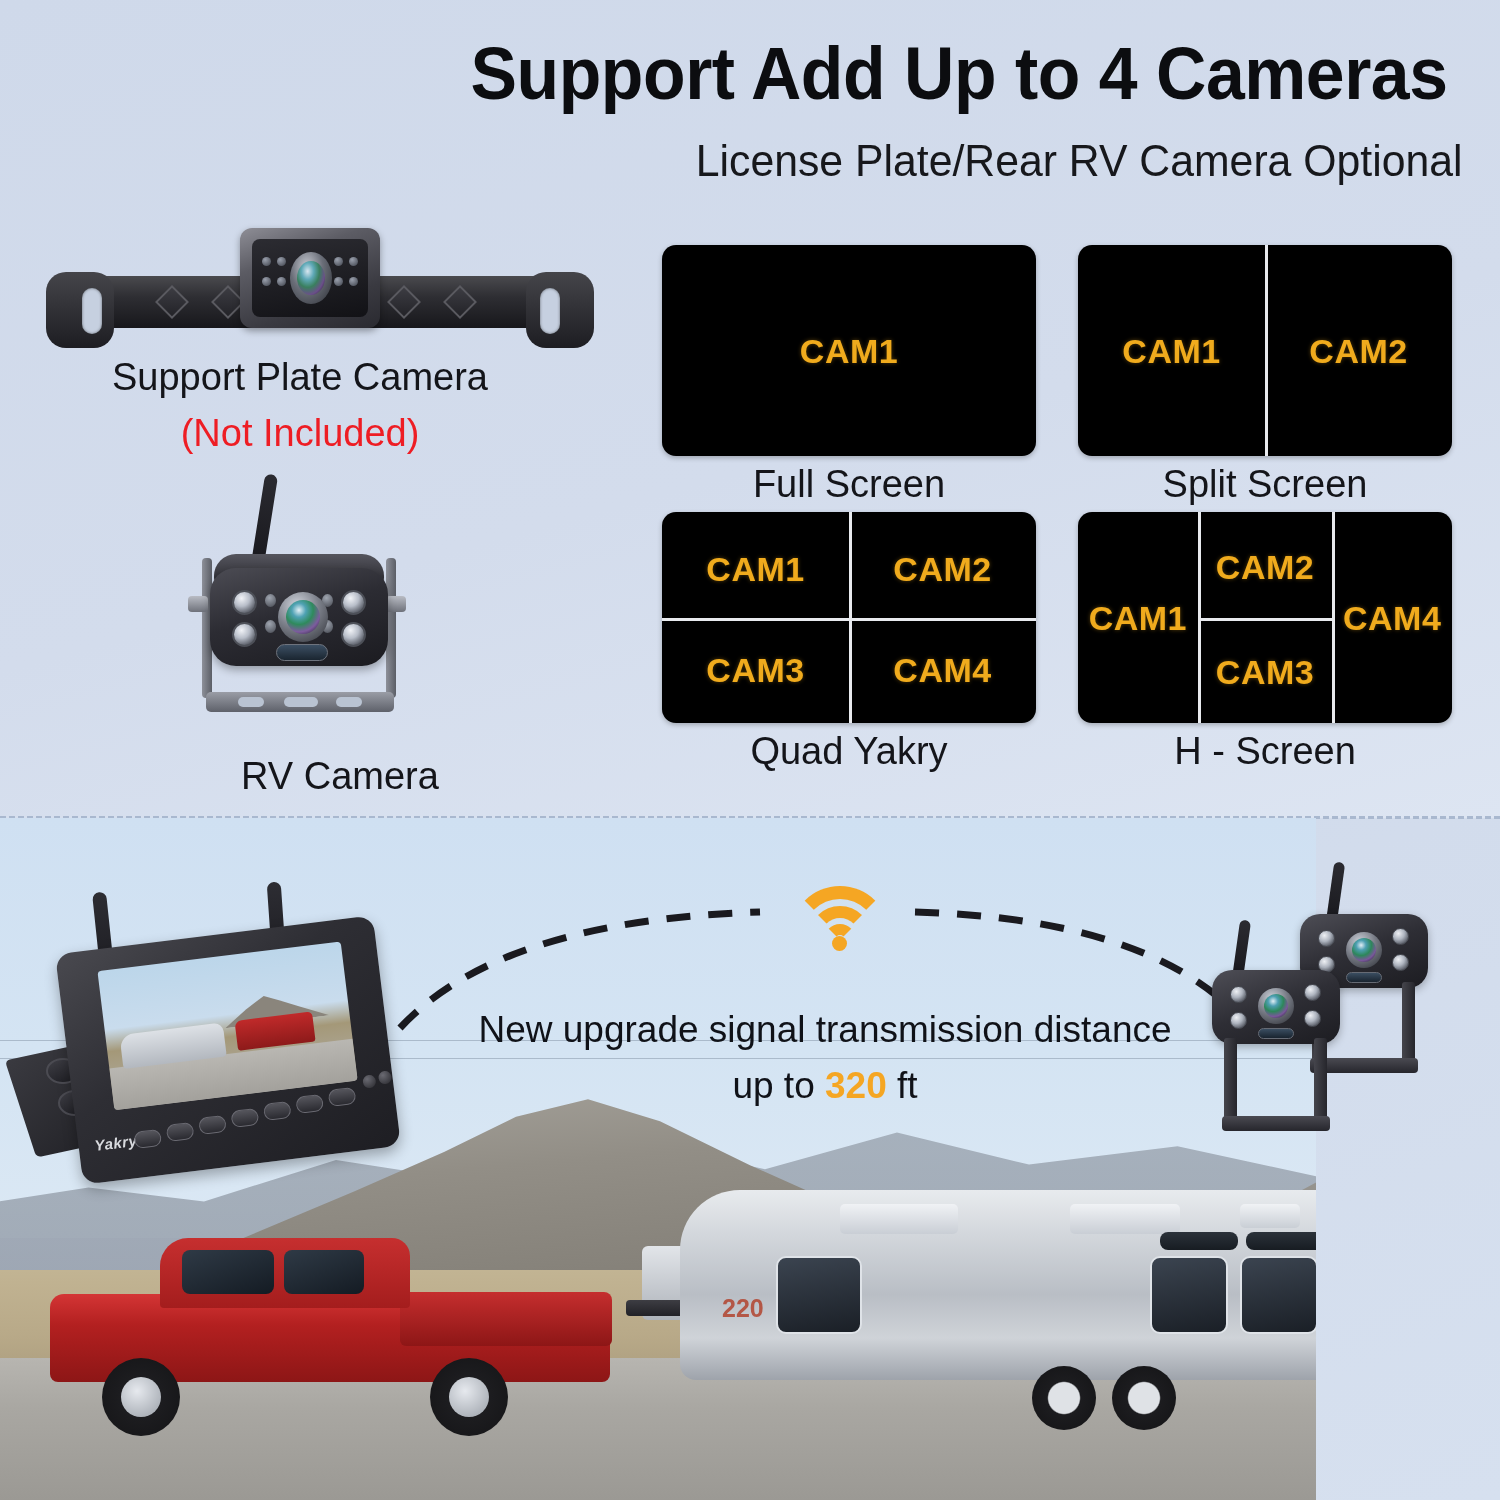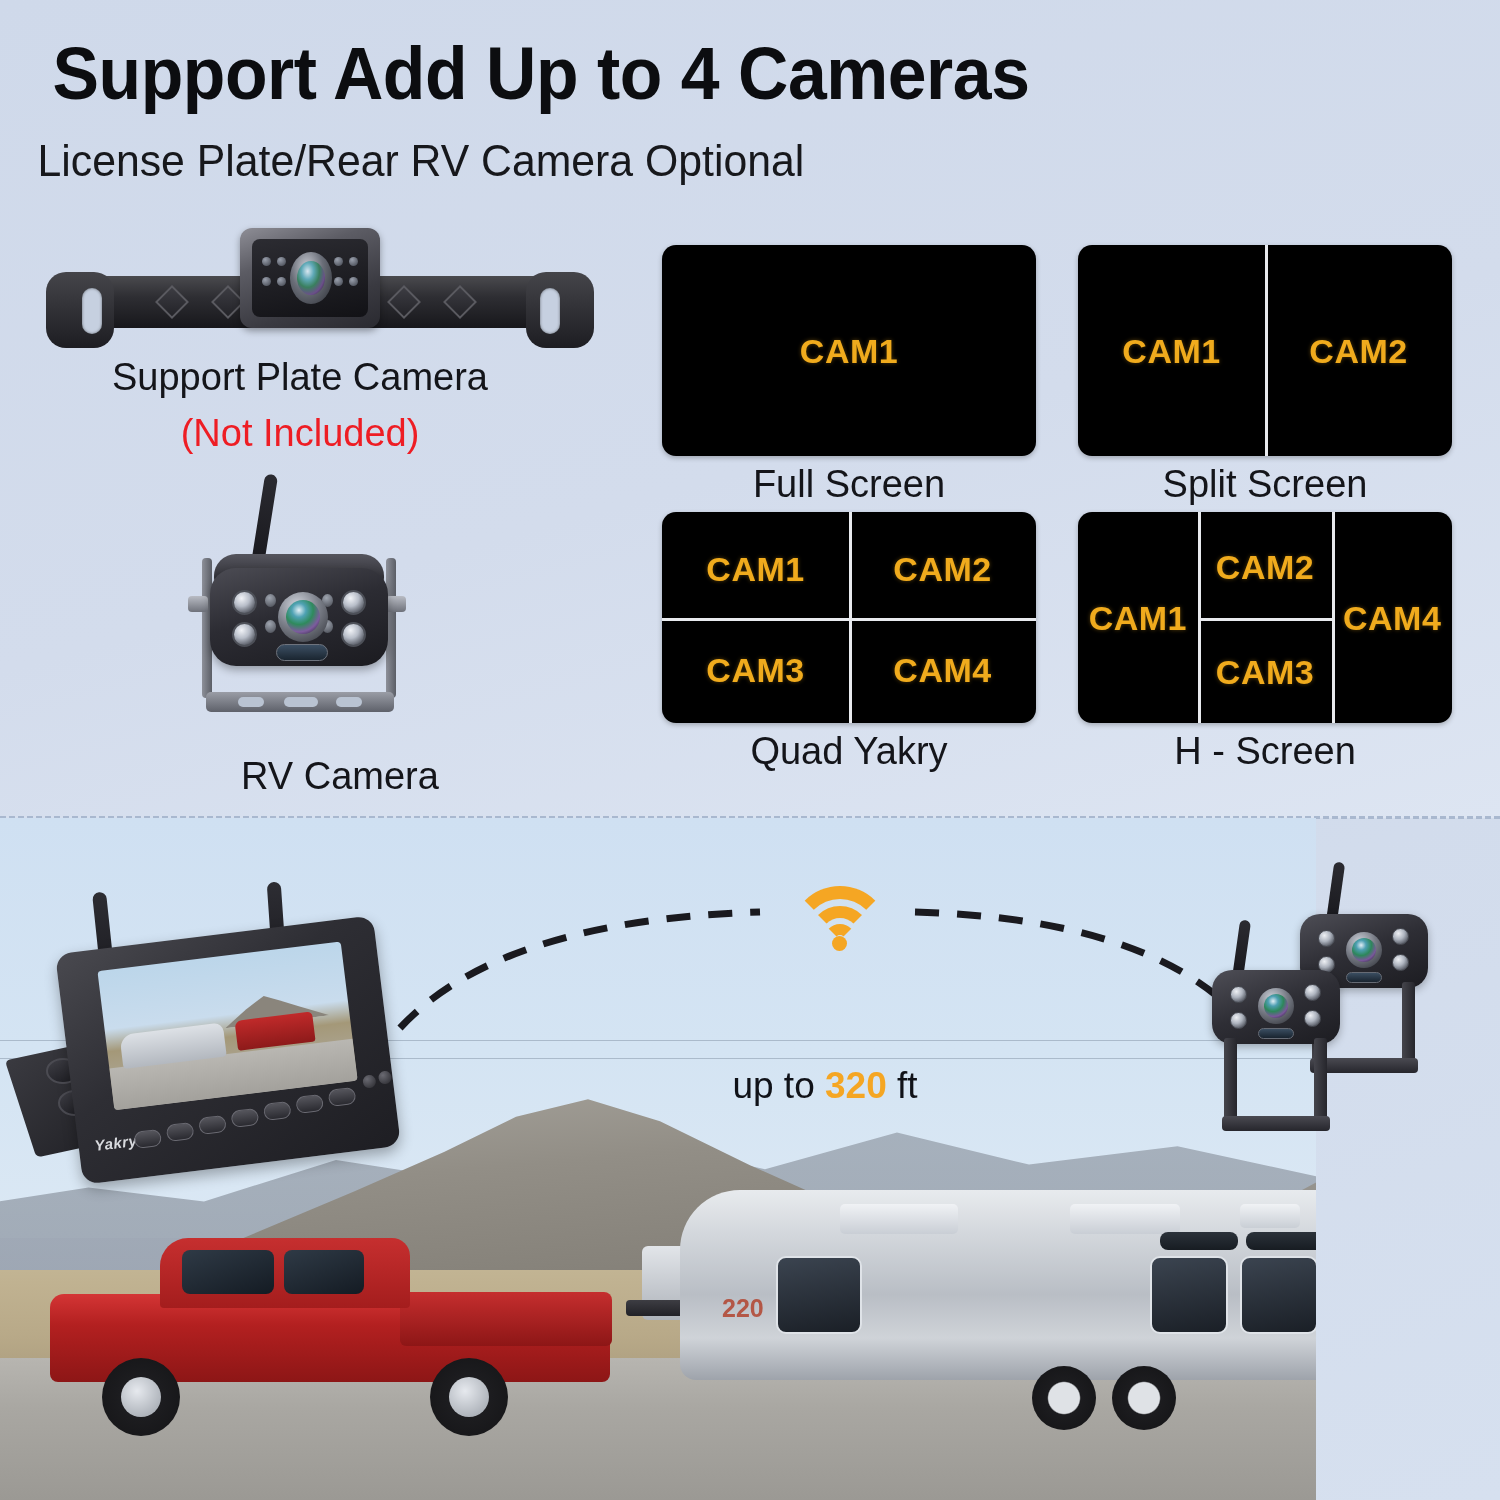--- a/index.html
+++ b/index.html
@@ -9,21 +9,21 @@
     overflow: hidden; position: relative;
     background: linear-gradient(160deg, #d2dcec 0%, #cfd9ea 40%, #d6e0ef 100%);
   }
 
   
   #top-section {
     position: absolute; left: 0; top: 0; width: 1500px; height: 818px;
     background: linear-gradient(165deg, #cfd9ea 0%, #d3dcec 55%, #dde5f2 100%);
   }
 
-  #title-block { position: absolute; top: 34px; left: 0; width: 1500px; text-align: left; }
+  #title-block { position: absolute; top: 34px; left: 0; width: 1500px; text-align: right; }
   #main-title {
     font-size: 75px; font-weight: bold; color: #0c0d10;
     letter-spacing: -0.5px; line-height: 1.05;
     transform: scaleX(0.93); transform-origin: center;
   }
   #sub-title {
     font-size: 45px; color: #17181c; margin-top: 22px;
     transform: scaleX(0.95); transform-origin: center;
   }
 
@@ -590,21 +590,21 @@
 </svg>
 
 <div id="wifi-icon">
   <div class="wifi-arc" style="left:0;top:8px;width:100px;height:100px;border-width:13px;"></div>
   <div class="wifi-arc" style="left:19px;top:28px;width:62px;height:62px;border-width:12px;"></div>
   <div class="wifi-arc" style="left:34px;top:46px;width:32px;height:32px;border-width:11px;"></div>
   <div class="wifi-dot"></div>
 </div>
 
 <div id="trans-text">
-  <br>
+  <span>New upgrade signal transmission distance</span><br>
   <span>up to </span><span class="hl-orange">320</span><span> ft</span>
 </div>
 
 <div id="monitor">
   <div class="mon-antenna" id="mon-ant-l"></div>
   <div class="mon-antenna" id="mon-ant-r"></div>
   <div id="mon-bracket"></div>
   <div class="mon-sucker" style="left:34px;top:186px;"></div>
   <div class="mon-sucker" style="left:46px;top:218px;"></div>
   <div id="mon-shell">

